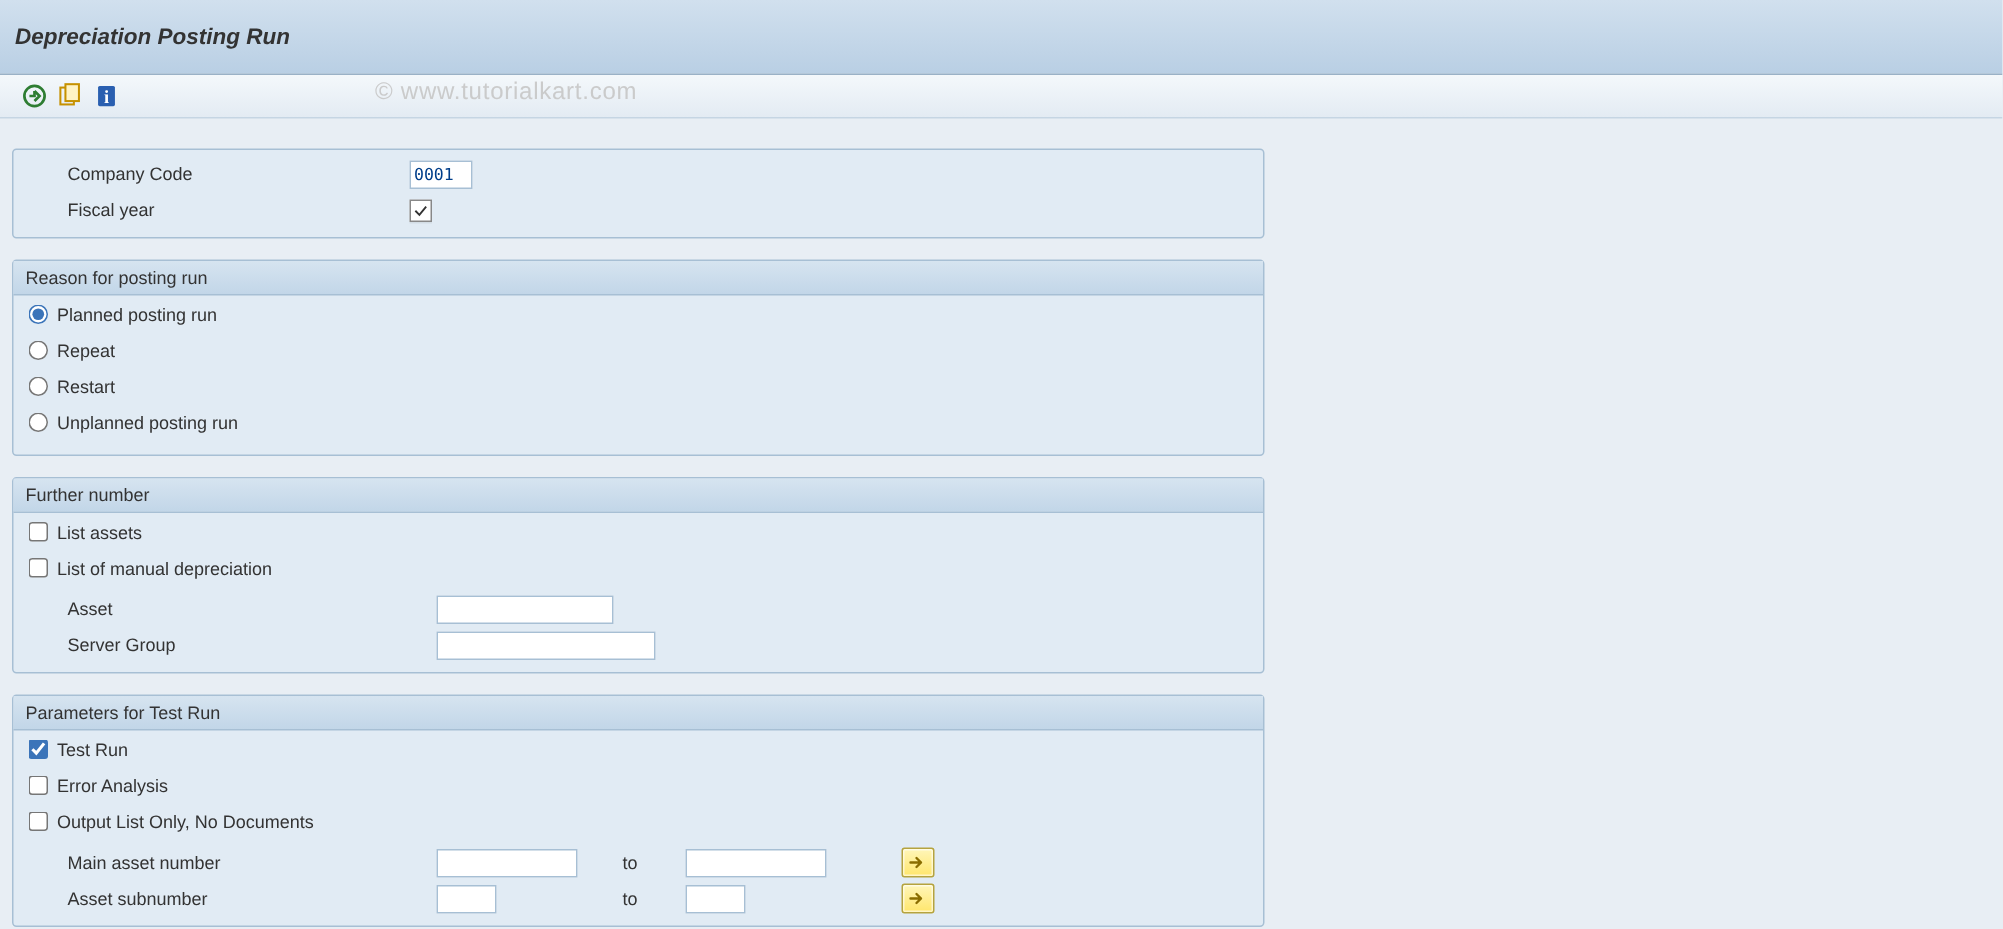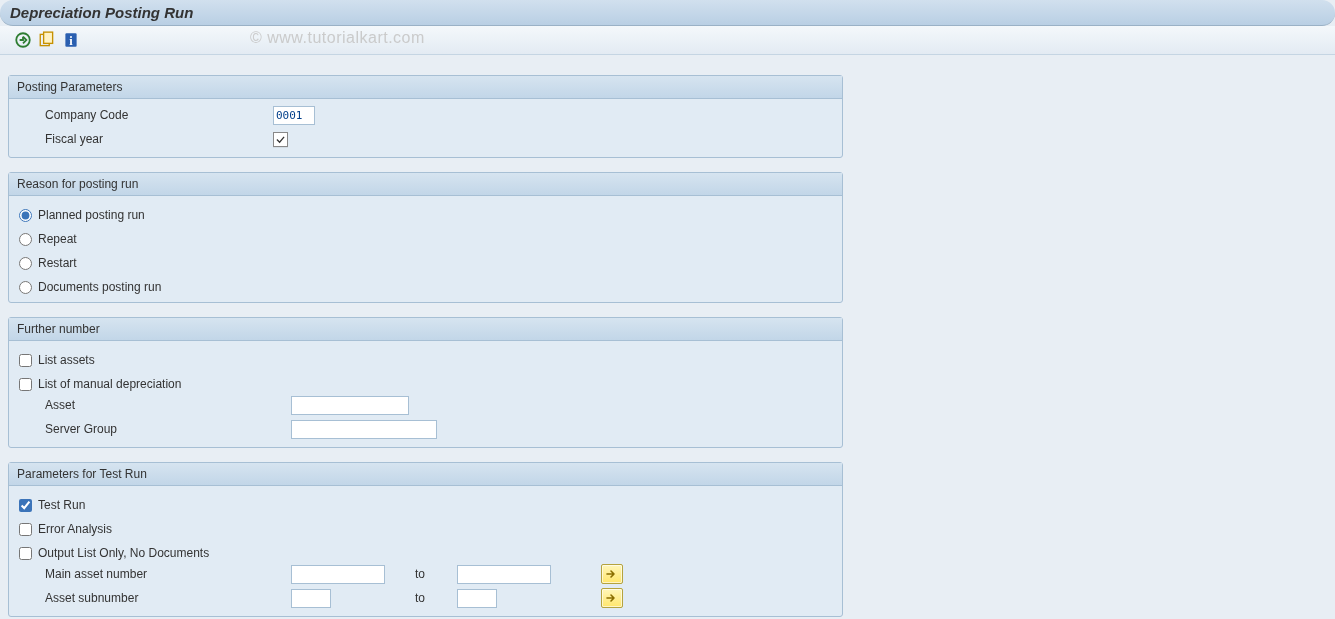--- a/index.html
+++ b/index.html
@@ -9,26 +9,25 @@
     font-size: 12px;
     background: #e8eef4;
     color: #333;
     width: 1335px;
     height: 619px;
     overflow: hidden;
   }
   .title-bar {
     background: linear-gradient(#d1e0ee, #b9cfe4);
     border-bottom: 1px solid #9ab1c6;
-    padding: 4px 10px;
+    padding: 16px 10px;
     font-size: 15px;
     font-weight: bold;
     font-style: italic;
     color: #333;
-    border-radius: 13px;
   }
   .toolbar {
     background: linear-gradient(#f4f8fb, #e3ebf3);
     border-bottom: 1px solid #c5d5e3;
     height: 28px;
     display: flex;
     align-items: center;
     padding: 0 14px;
     gap: 6px;
     position: relative;
@@ -103,21 +102,21 @@
     background: #fff;
     display: inline-flex;
     align-items: center;
     justify-content: center;
     box-shadow: 0 1px 0 rgba(0,0,0,0.06);
     cursor: pointer;
   }
   .req-mark svg { width:9px; height:9px; }
   .radio-row, .check-row {
     display: flex;
-    align-items: flex-end;
+    align-items: flex-start;
     gap: 6px;
     padding: 2px 4px;
     min-height: 20px;
   }
   input[type="radio"], input[type="checkbox"] {
     margin: 0;
     width: 13px;
     height: 13px;
     accent-color: #3b74b9;
     cursor: pointer;
@@ -166,21 +165,20 @@
         <rect x="3" y="2" width="10" height="12" rx="1" fill="#2a5fb0"></rect>
         <text x="8" y="12" text-anchor="middle" font-size="11" font-family="Georgia" font-weight="bold" fill="#fff">i</text>
       </svg>
   </span>
   <div class="watermark">© www.tutorialkart.com</div>
 </div>
 
 <div class="content">
 
   <div class="group">
-    <div class="group-header">Posting Parameters</div>
     <div class="group-body">
       <div class="row">
         <span class="lbl">Company Code</span>
         <input type="text" class="sap-input highlight" style="width: 36px;" value="0001">
       </div>
       <div class="row">
         <span class="lbl">Fiscal year</span>
         <span class="req-mark">
             <svg viewBox="0 0 10 10">
               <path d="M1 5 L4 8 L9 2" fill="none" stroke="#333" stroke-width="1.4"></path>
@@ -200,21 +198,21 @@
       <div class="radio-row">
         <input type="radio" name="reason" style="">
         <span>Repeat</span>
       </div>
       <div class="radio-row">
         <input type="radio" name="reason" style="">
         <span>Restart</span>
       </div>
       <div class="radio-row">
         <input type="radio" name="reason" style="">
-        <span>Documents posting run</span>
+        <span>Unplanned posting run</span>
       </div>
     </div>
   </div>
 
   <div class="group">
     <div class="group-header">Further number</div>
     <div class="group-body">
       <div class="check-row">
         <input type="checkbox" style="">
         <span>List assets</span>

